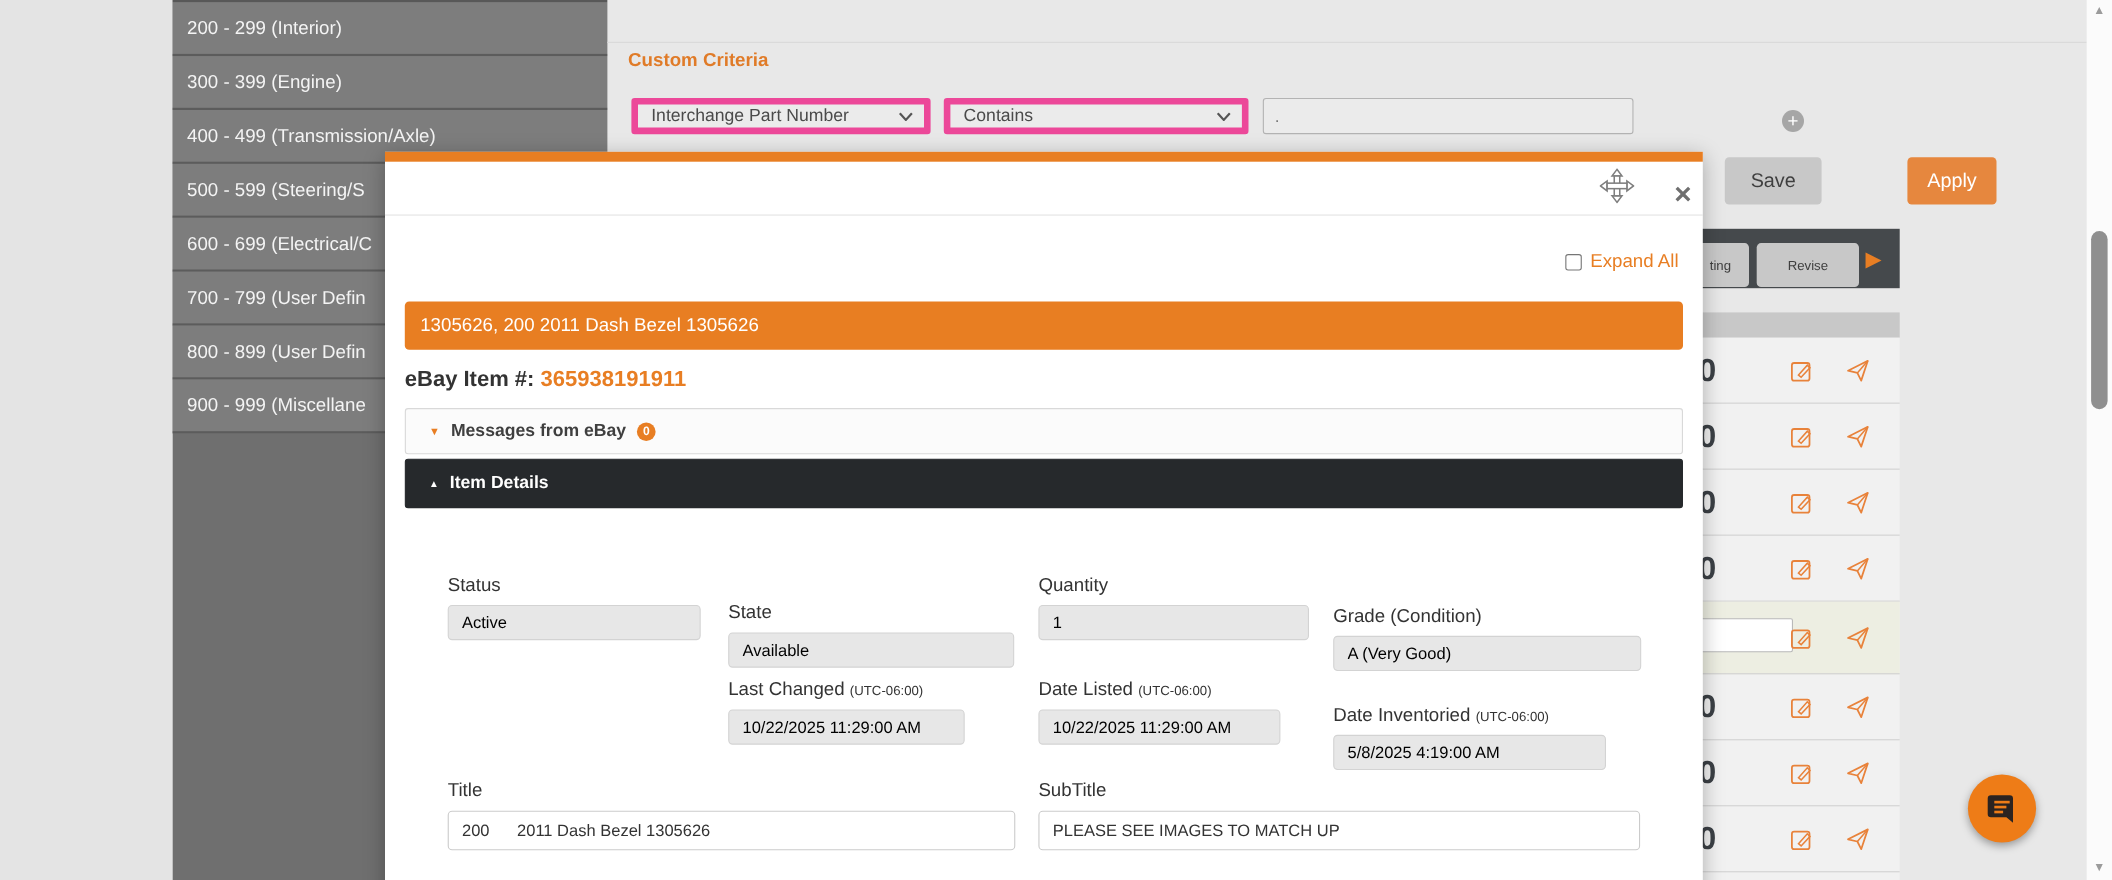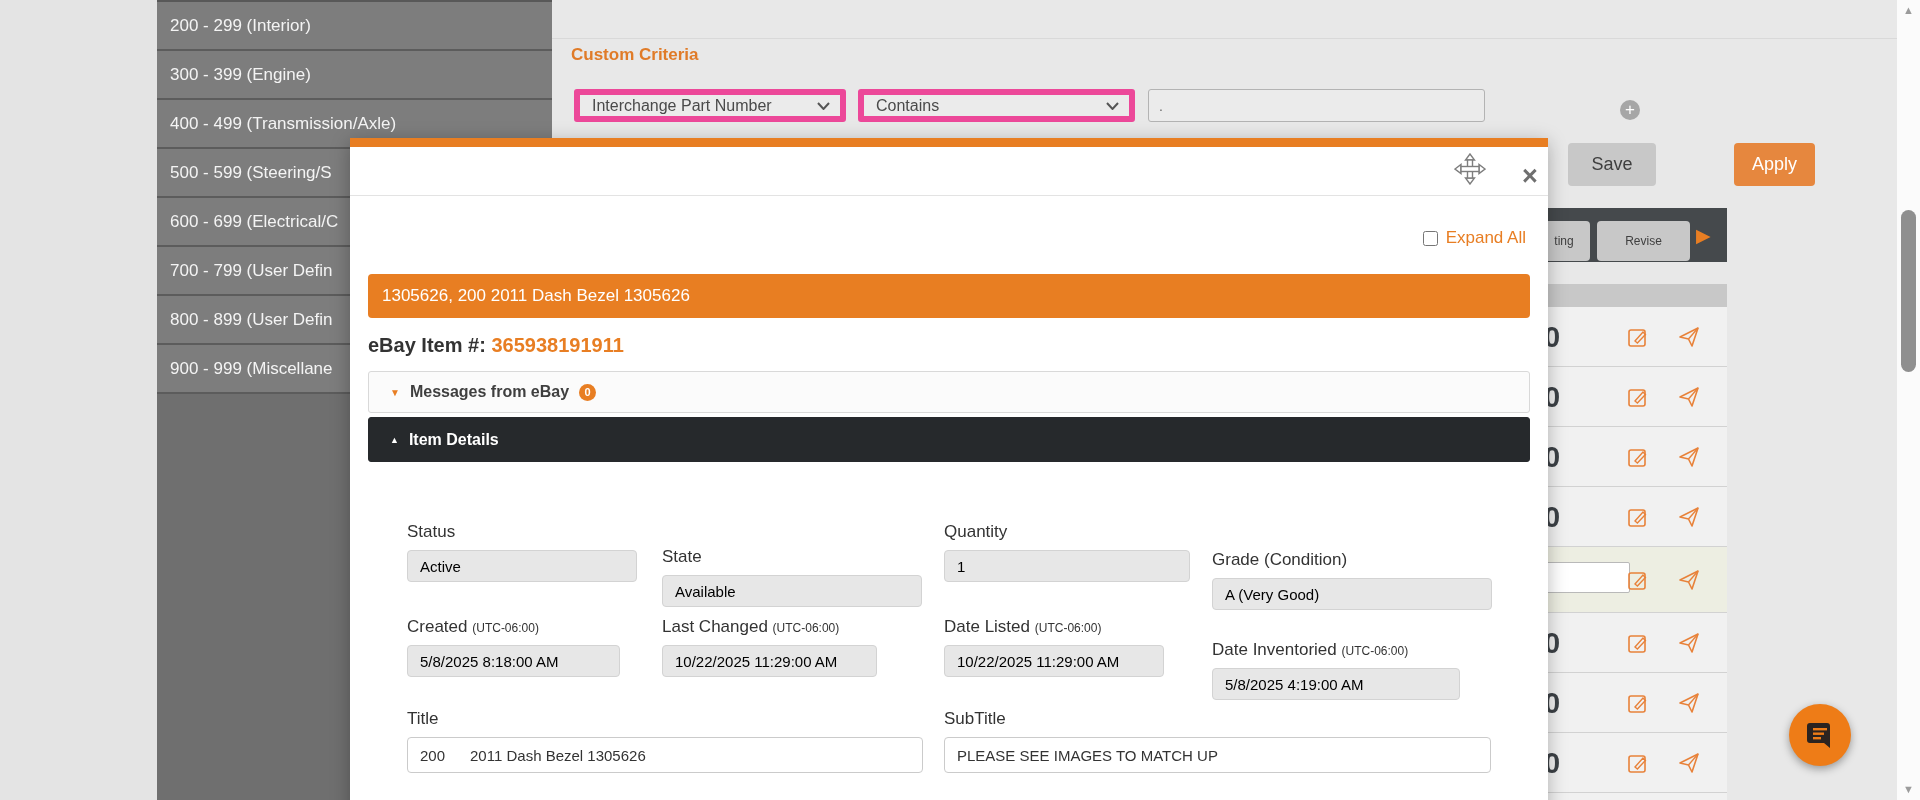--- a/index.html
+++ b/index.html
@@ -292,24 +292,20 @@
     </div>
     <div class="fgroup" style="left:594px; top:384px; width:246px;">
       <div class="flabel">Quantity</div>
       <input class="finput disabled" disabled="" value="1" style="">
     </div>
     <div class="fgroup" style="left:862px; top:384px; width:280px;margin-top:28px;">
       <div class="flabel">Grade (Condition)</div>
       <input class="finput disabled" disabled="" value="A (Very Good)" style="">
     </div>
 
-    <div class="fgroup" style="left:57px; top:479px; width:213px;">
-      <div class="flabel"><span>Created</span> <small>(UTC-06:00)</small></div>
-      <input class="finput disabled" disabled="" value="5/8/2025 8:18:00 AM" style="">
-    </div>
     <div class="fgroup" style="left:312px; top:479px; width:215px;">
       <div class="flabel"><span>Last Changed</span> <small>(UTC-06:00)</small></div>
       <input class="finput disabled" disabled="" value="10/22/2025 11:29:00 AM" style="">
     </div>
     <div class="fgroup" style="left:594px; top:479px; width:220px;">
       <div class="flabel"><span>Date Listed</span> <small>(UTC-06:00)</small></div>
       <input class="finput disabled" disabled="" value="10/22/2025 11:29:00 AM" style="">
     </div>
     <div class="fgroup" style="left:862px; top:502px; width:248px;">
       <div class="flabel"><span>Date Inventoried</span> <small>(UTC-06:00)</small></div>

